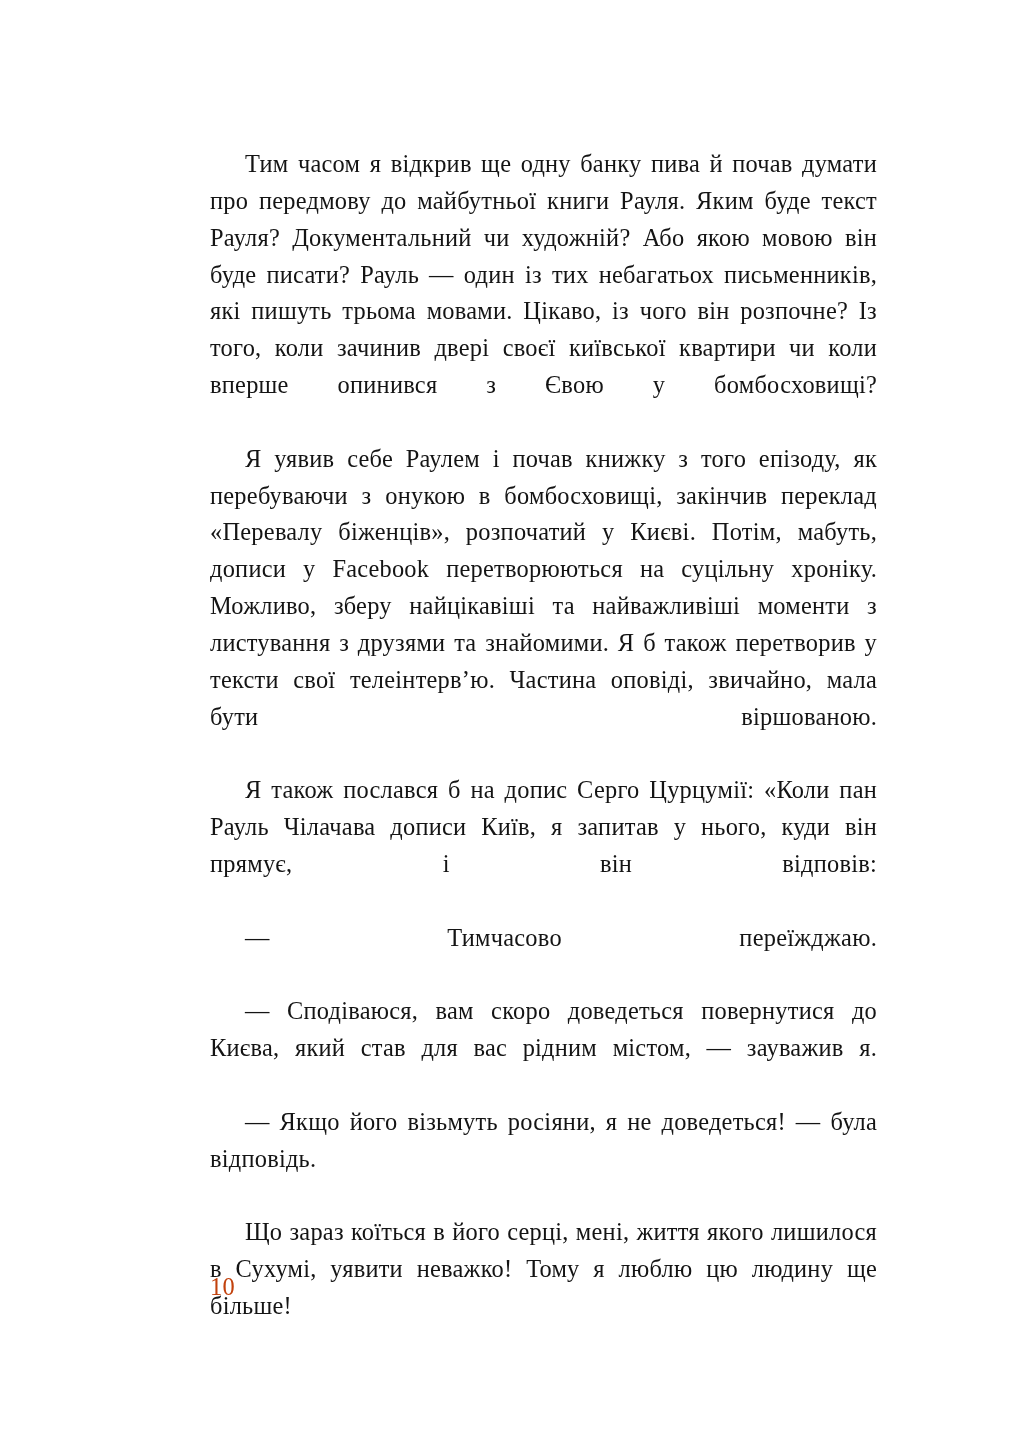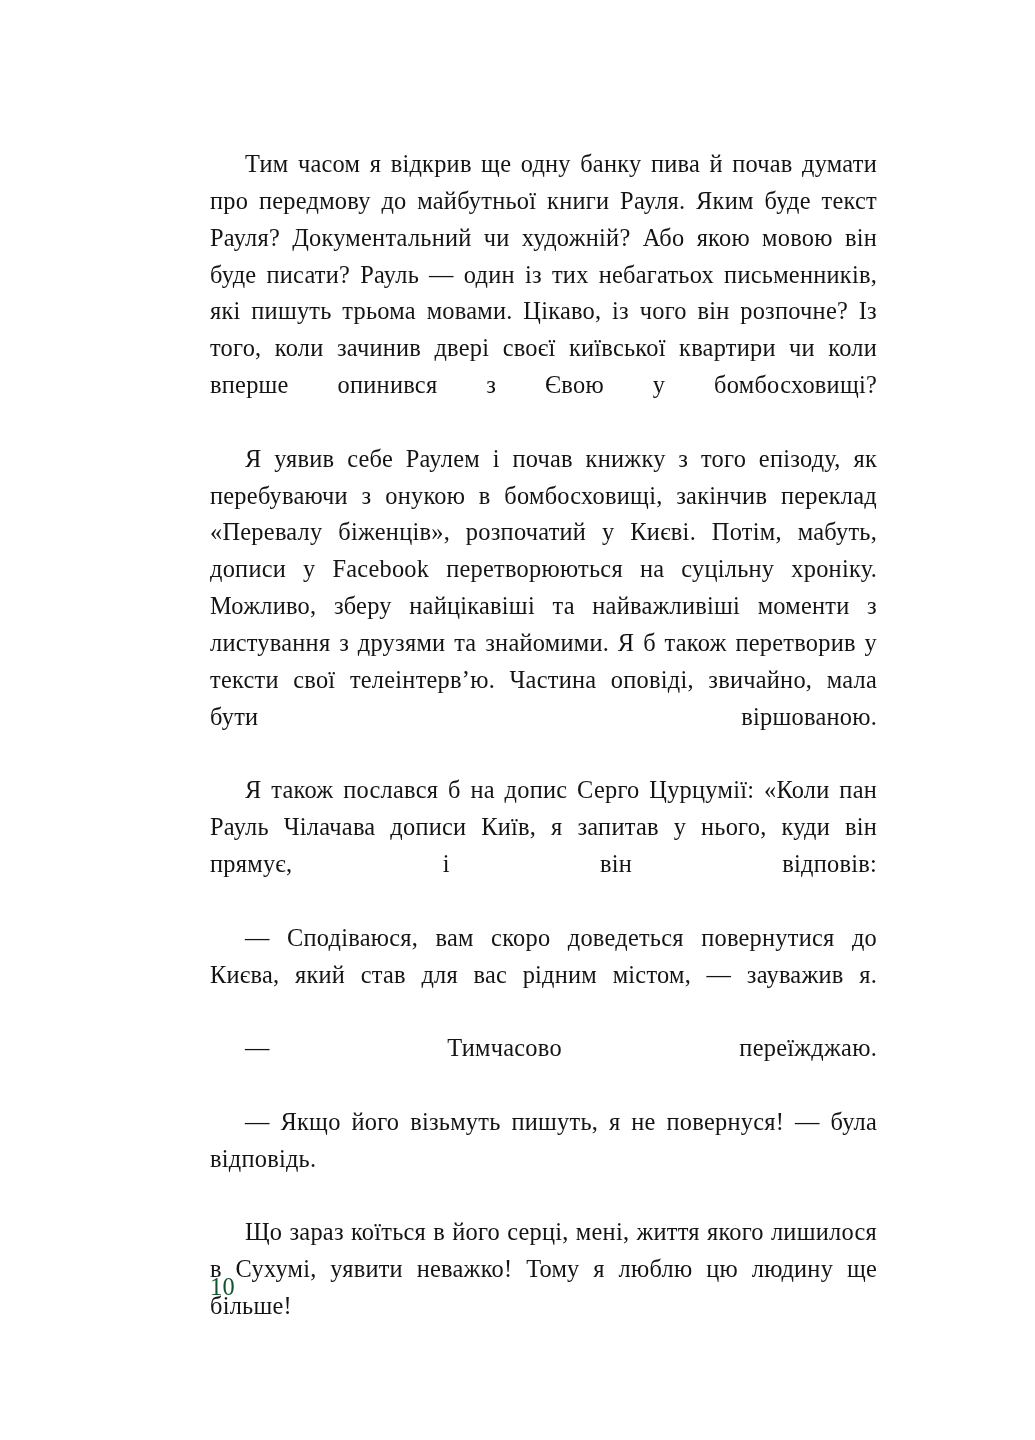--- a/index.html
+++ b/index.html
@@ -59,36 +59,36 @@
   .dialogue {
     text-indent: 35px;
   }
 
   .folio {
     position: absolute;
     left: 210px;
     top: 1272px;
     font-size: 24.4px;
     line-height: 30px;
-    color: #14532d;
+    color: #c2410c;
     letter-spacing: 0.01em;
   }
 </style>
 </head>
 <body>
 
 <div class="page">
 
   <div class="text-block">
 
     <p class="para">Тим часом я відкрив ще одну банку пива й почав думати про передмову до майбутньої книги Рауля. Яким буде текст Рауля? Документальний чи художній? Або якою мовою він буде писати? Рауль — один із тих небагатьох письменників, які пишуть трьома мовами. Цікаво, із чого він розпочне? Із того, коли зачинив двері своєї київської квартири чи коли вперше опинився з Євою у бомбосховищі?</p>
     <p class="para">Я уявив себе Раулем і почав книжку з того епізоду, як перебуваючи з онукою в бомбосховищі, закінчив переклад «Перевалу біженців», розпочатий у Києві. Потім, мабуть, дописи у Facebook перетворюються на суцільну хроніку. Можливо, зберу найцікавіші та найважливіші моменти з листування з друзями та знайомими. Я б також перетворив у тексти свої телеінтерв’ю. Частина оповіді, звичайно, мала бути віршованою.</p>
     <p class="para">Я також послався б на допис Серго Цурцумії: «Коли пан Рауль Чілачава дописи Київ, я запитав у нього, куди він прямує, і він відповів:</p>
+    <p class="para dialogue">— Тимчасово переїжджаю.</p>
     <p class="para dialogue">— Сподіваюся, вам скоро доведеться повернутися до Києва, який став для вас рідним містом, — зауважив я.</p>
-    <p class="para dialogue">— Тимчасово переїжджаю.</p>
-    <p class="para dialogue">— Якщо його візьмуть пишуть, я не повернуся! — була відповідь.</p>
+    <p class="para dialogue">— Якщо його візьмуть росіяни, я не доведеться! — була відповідь.</p>
     <p class="para">Що зараз коїться в його серці, мені, життя якого лишилося в Сухумі, уявити неважко! Тому я люблю цю людину ще більше!</p>
 
   </div>
 
   <div class="folio">10</div>
 
 </div>
 
 </body></html>

